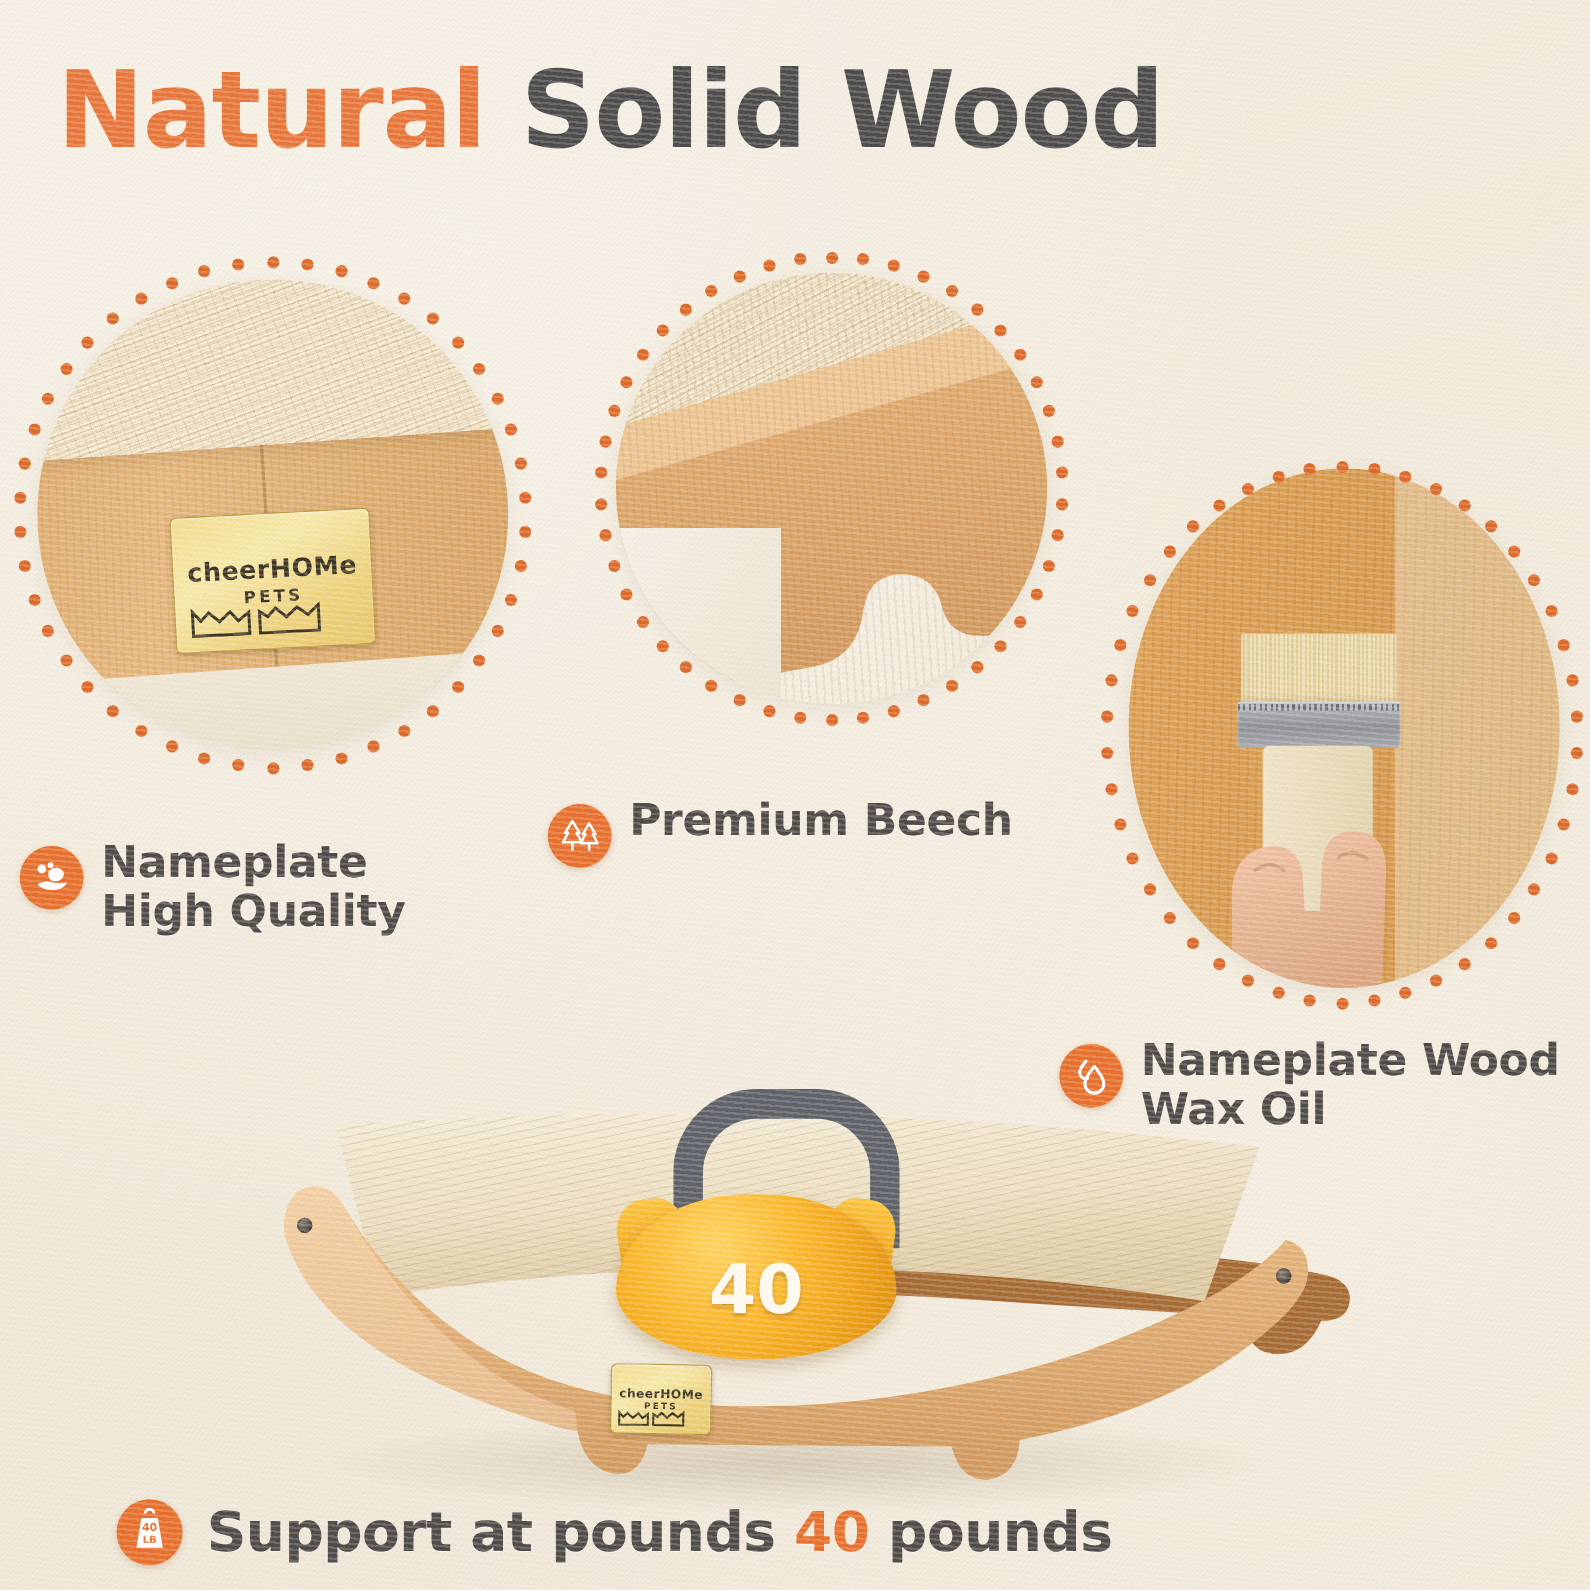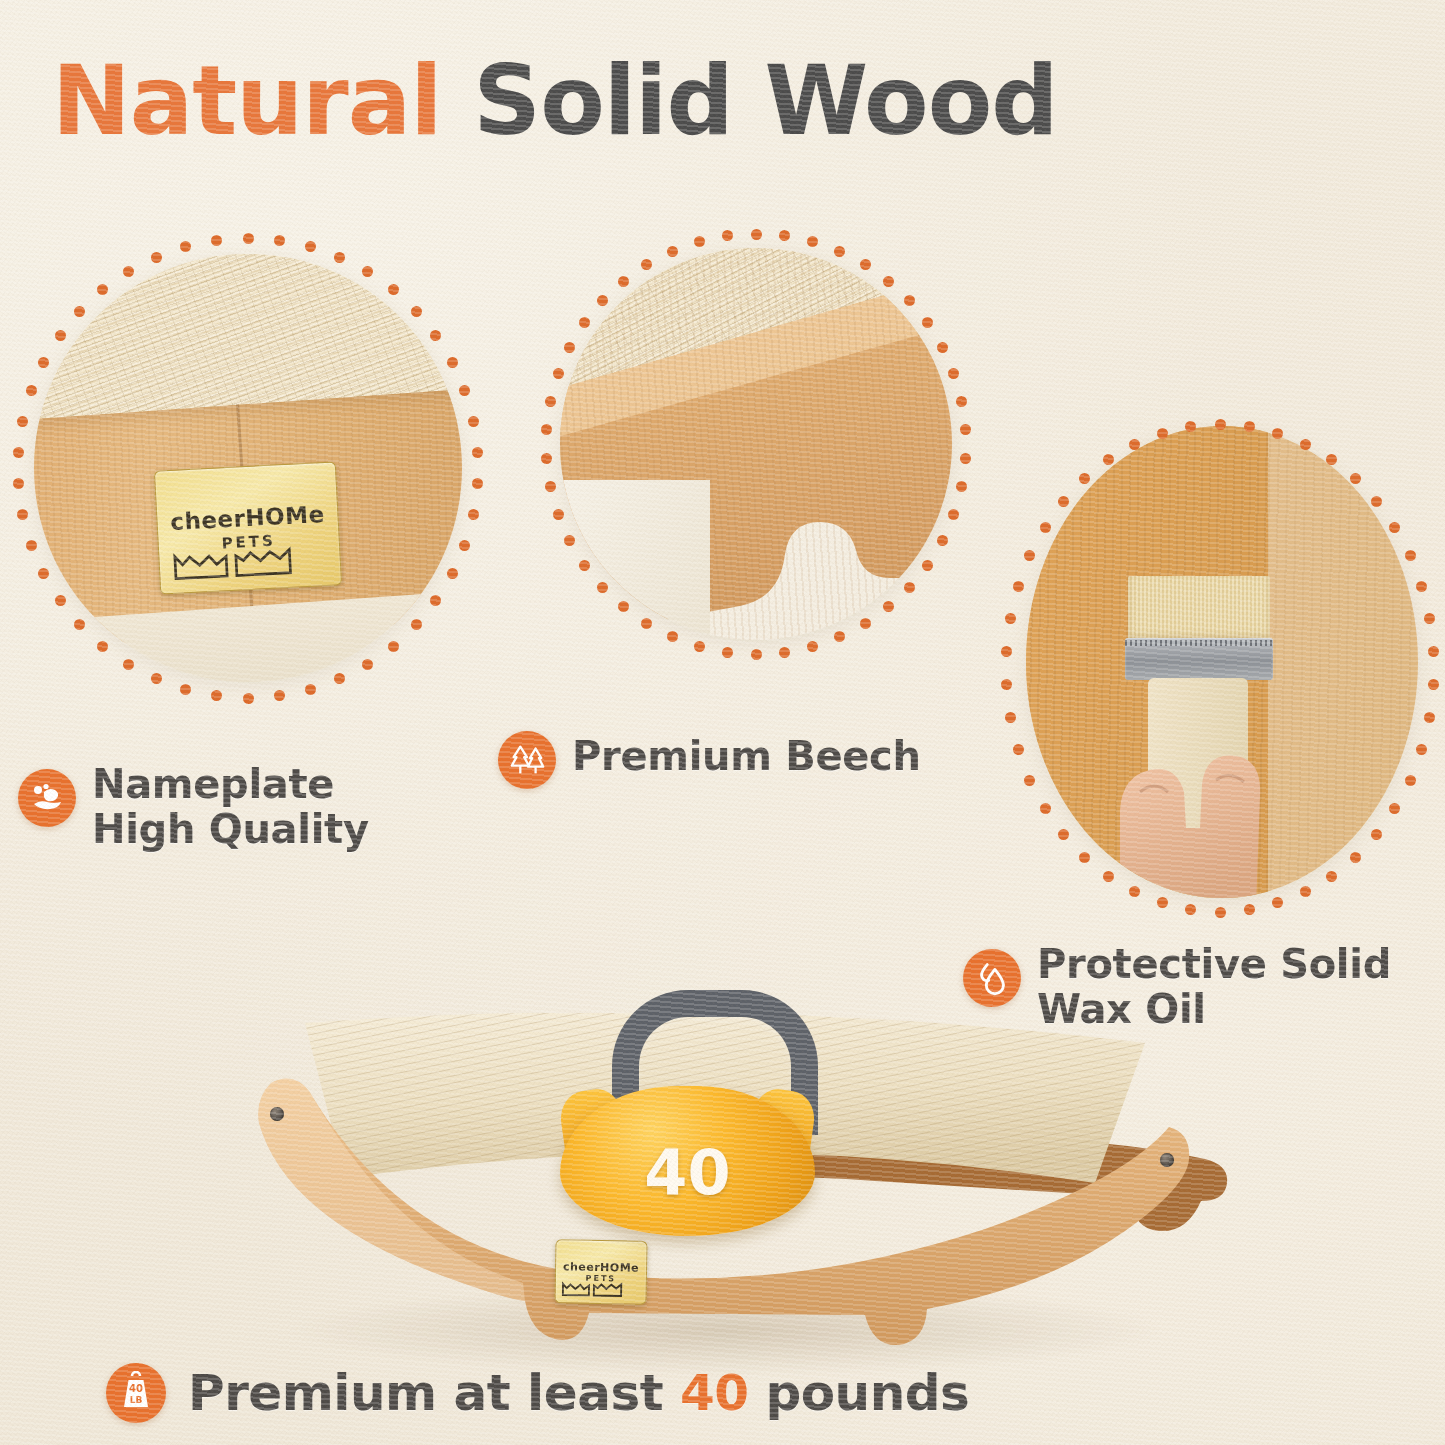--- a/index.html
+++ b/index.html
@@ -389,21 +389,21 @@
         <path d="M17 14 q5-5 11-2 q5 3 2 8 q-3 4-9 3 q-5-1-4-9 z" fill="#fff"></path>
         <path d="M7 26 q6-4 13-2 q7 2 14 0 q-2 6-11 7 q-10 1-16-5 z" fill="#fff"></path>
       </svg>
     </div>
     <div class="txt">
       <div>Nameplate</div>
       <div>High Quality</div>
     </div>
   </div>
 
-  <div class="feature" style="left:498px;top:724px;width:470px;align-items:center;">
+  <div class="feature" style="left:498px;top:724px;width:470px;">
     <div class="badge" style="width:58px;height:58px;margin-top:7px;">
       <svg viewBox="0 0 44 44" width="42" height="42">
         <g fill="none" stroke="#fff" stroke-width="2.4" stroke-linejoin="round">
           <path d="M15 8 L8 19 L11 19 L6 28 L24 28 L19 19 L22 19 Z"></path>
           <path d="M15 28 L15 36"></path>
           <path d="M31 10 L25 20 L27.5 20 L23 29 L39 29 L34.5 20 L37 20 Z"></path>
           <path d="M31 29 L31 36"></path>
         </g>
       </svg>
     </div>
@@ -415,21 +415,21 @@
   <div class="feature" style="left:963px;top:942px;width:480px;">
     <div class="badge" style="width:58px;height:58px;margin-top:7px;">
       <svg viewBox="0 0 44 44" width="42" height="42">
         <g fill="none" stroke="#fff" stroke-width="3" stroke-linejoin="round" stroke-linecap="round">
           <path d="M17 8 q-6 7-6 11 a6 6 0 0 0 7.5 5.6"></path>
           <path d="M25 13 q-9 11-9 16.5 a9 9 0 0 0 18 0 Q34 24 25 13 Z"></path>
         </g>
       </svg>
     </div>
     <div class="txt">
-      <div>Protective Solid</div>
+      <div>Nameplate Wood</div>
       <div>Wax Oil</div>
     </div>
   </div>
 
   <div id="hero">
     <div class="shadow-blob" style="left:70px;top:300px;width:880px;height:90px;"></div>
 
     <div style="position:absolute;left:520px;top:130px;width:500px;height:140px;">
       <svg viewBox="0 0 500 140" preserveAspectRatio="none" style="width:100%;height:100%;">
         <path d="M0 28 Q240 8 430 36 L470 44 Q494 50 492 68 Q490 86 466 86 Q452 118 424 116 Q398 114 396 82 L140 66 Q60 60 0 62 Z" fill="#a66a33"></path>
@@ -503,17 +503,17 @@
 
   <div id="footer-line">
     <div class="badge" style="width:60px;height:60px;">
       <svg viewBox="0 0 44 44" width="44" height="44">
         <path d="M18 5 a4 4 0 0 1 8 0" fill="none" stroke="#fff" stroke-width="2.6"></path>
         <path d="M14.5 9 L29.5 9 L34 36 L10 36 Z" fill="#fff"></path>
         <text x="22" y="21" font-family="DejaVu Sans, sans-serif" font-size="10" font-weight="bold" text-anchor="middle" fill="#e8702c">40</text>
         <text x="22" y="31.5" font-family="DejaVu Sans, sans-serif" font-size="9" font-weight="bold" text-anchor="middle" fill="#e8702c">LB</text>
       </svg>
     </div>
-    <div class="cap"><span>Premium at least </span><span class="hl">40</span><span> pounds</span></div>
+    <div class="cap"><span>Support at pounds </span><span class="hl">40</span><span> pounds</span></div>
   </div>
 
   <div id="grain"></div>
 </div>
 
 </body></html>

